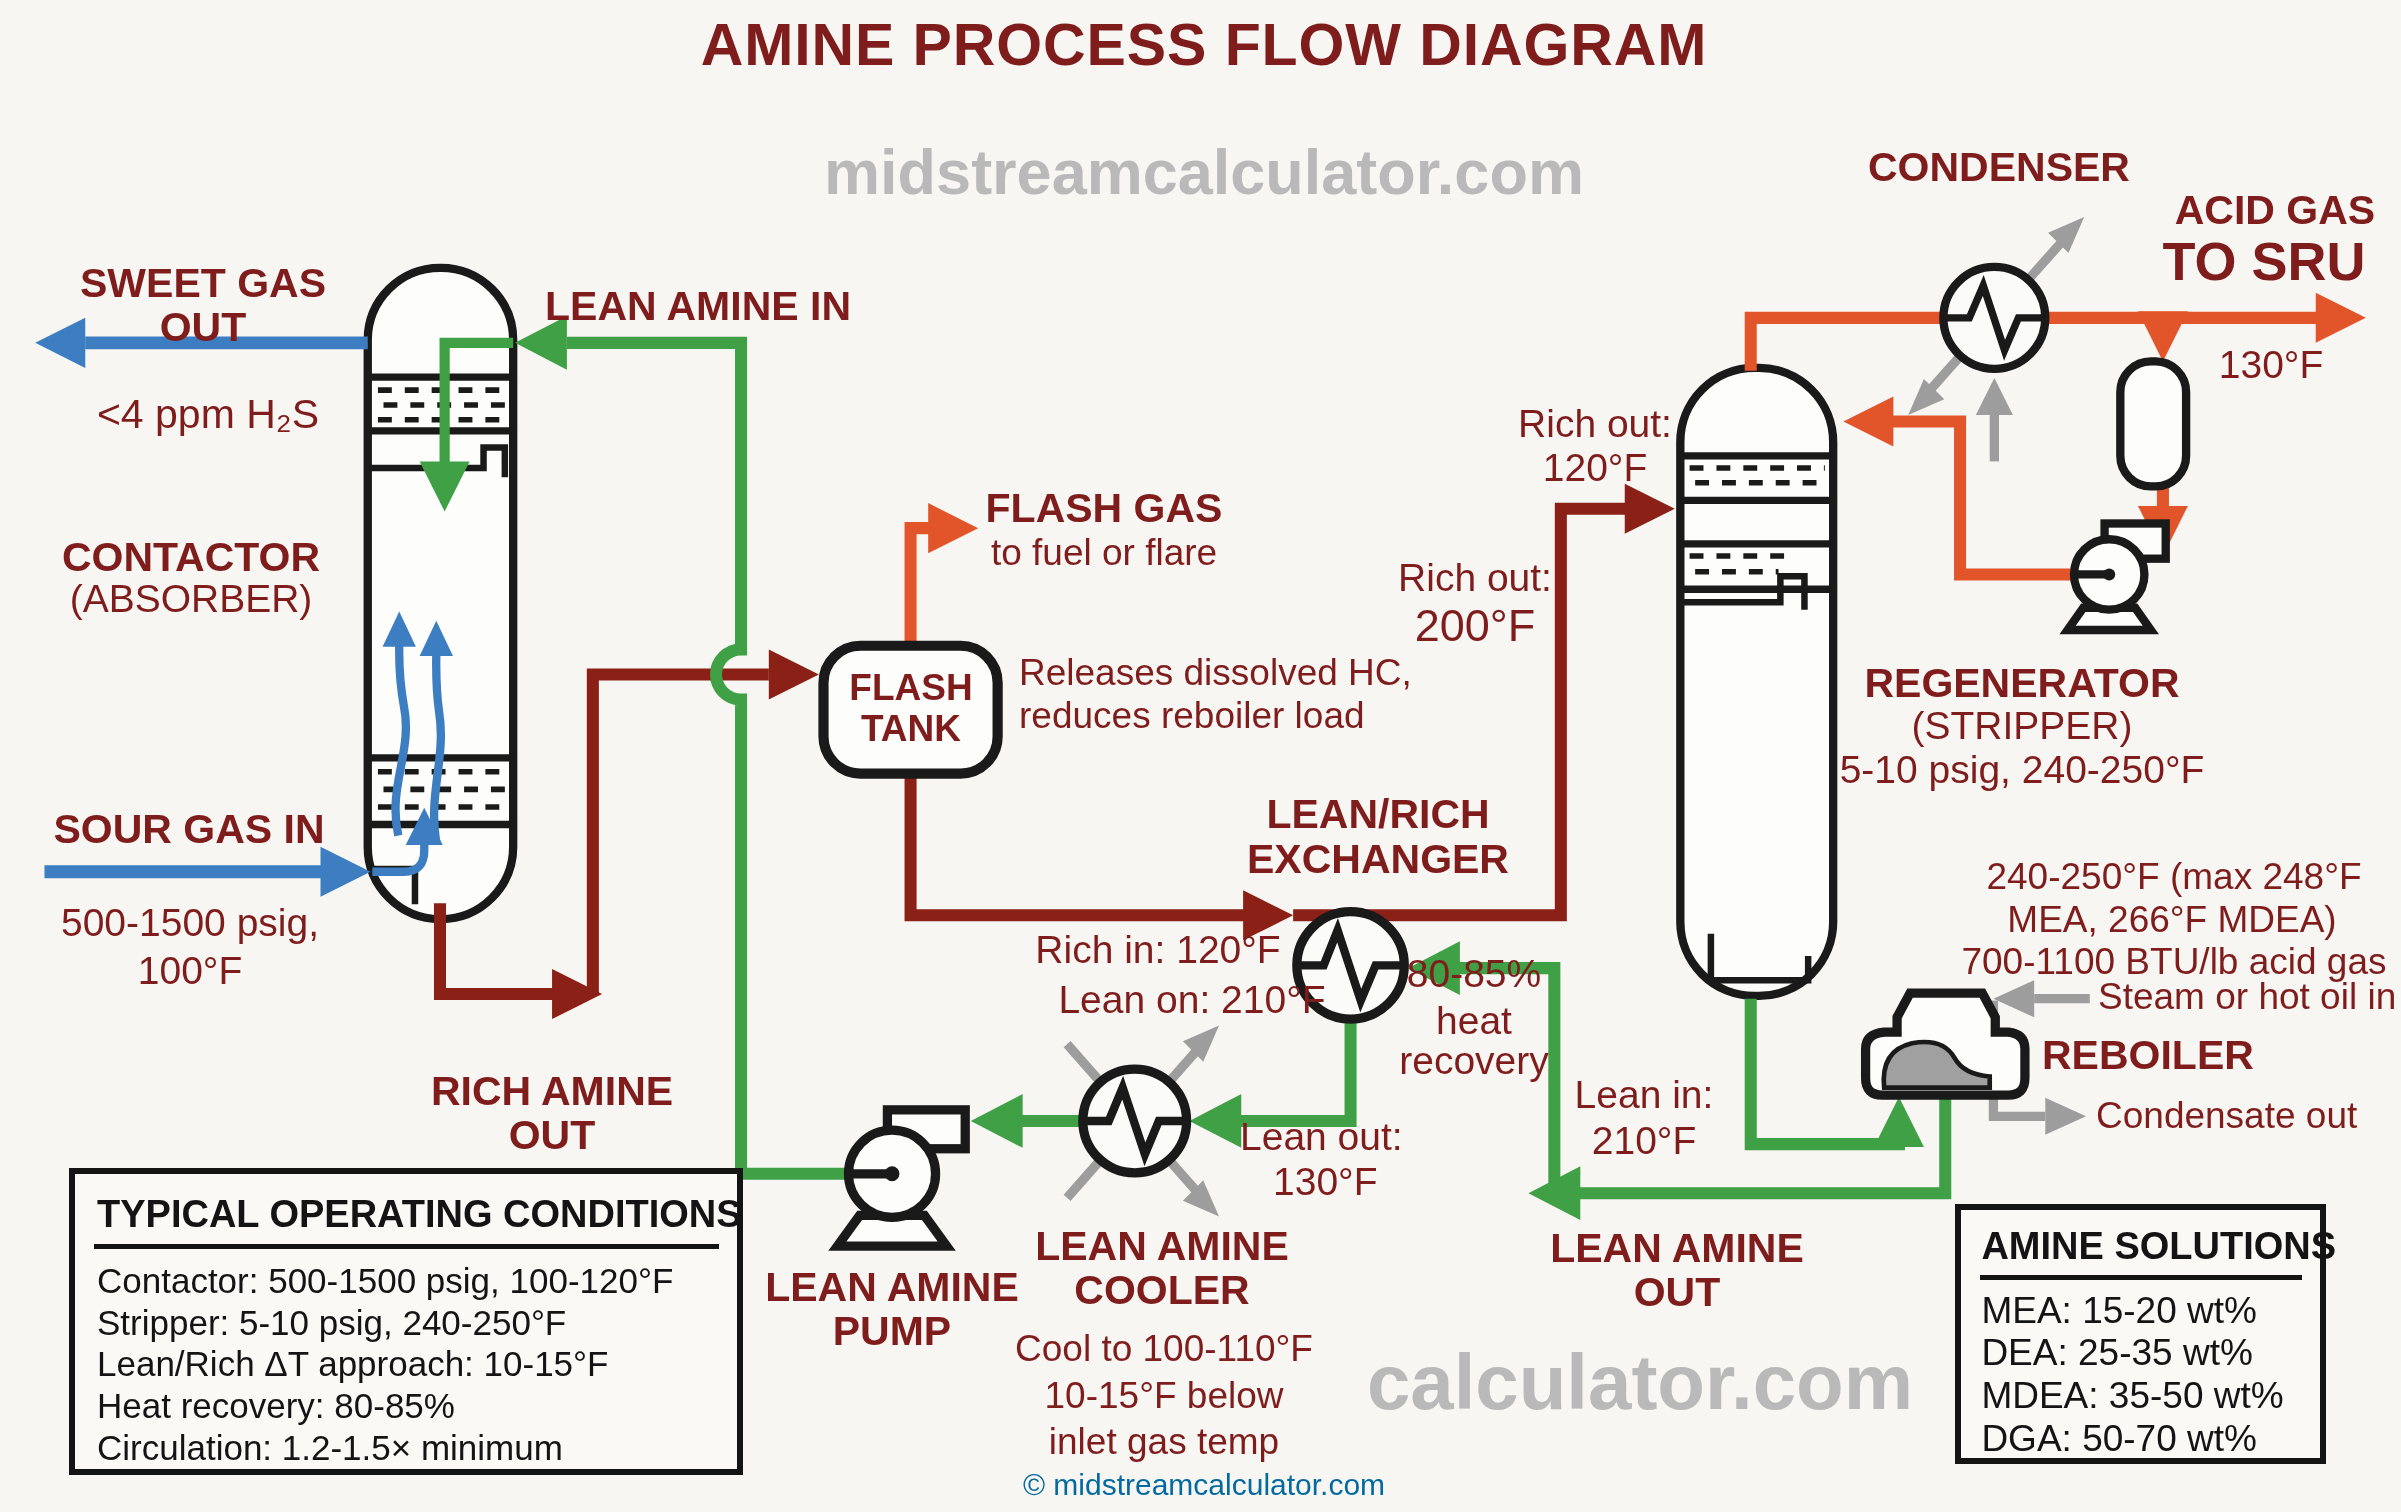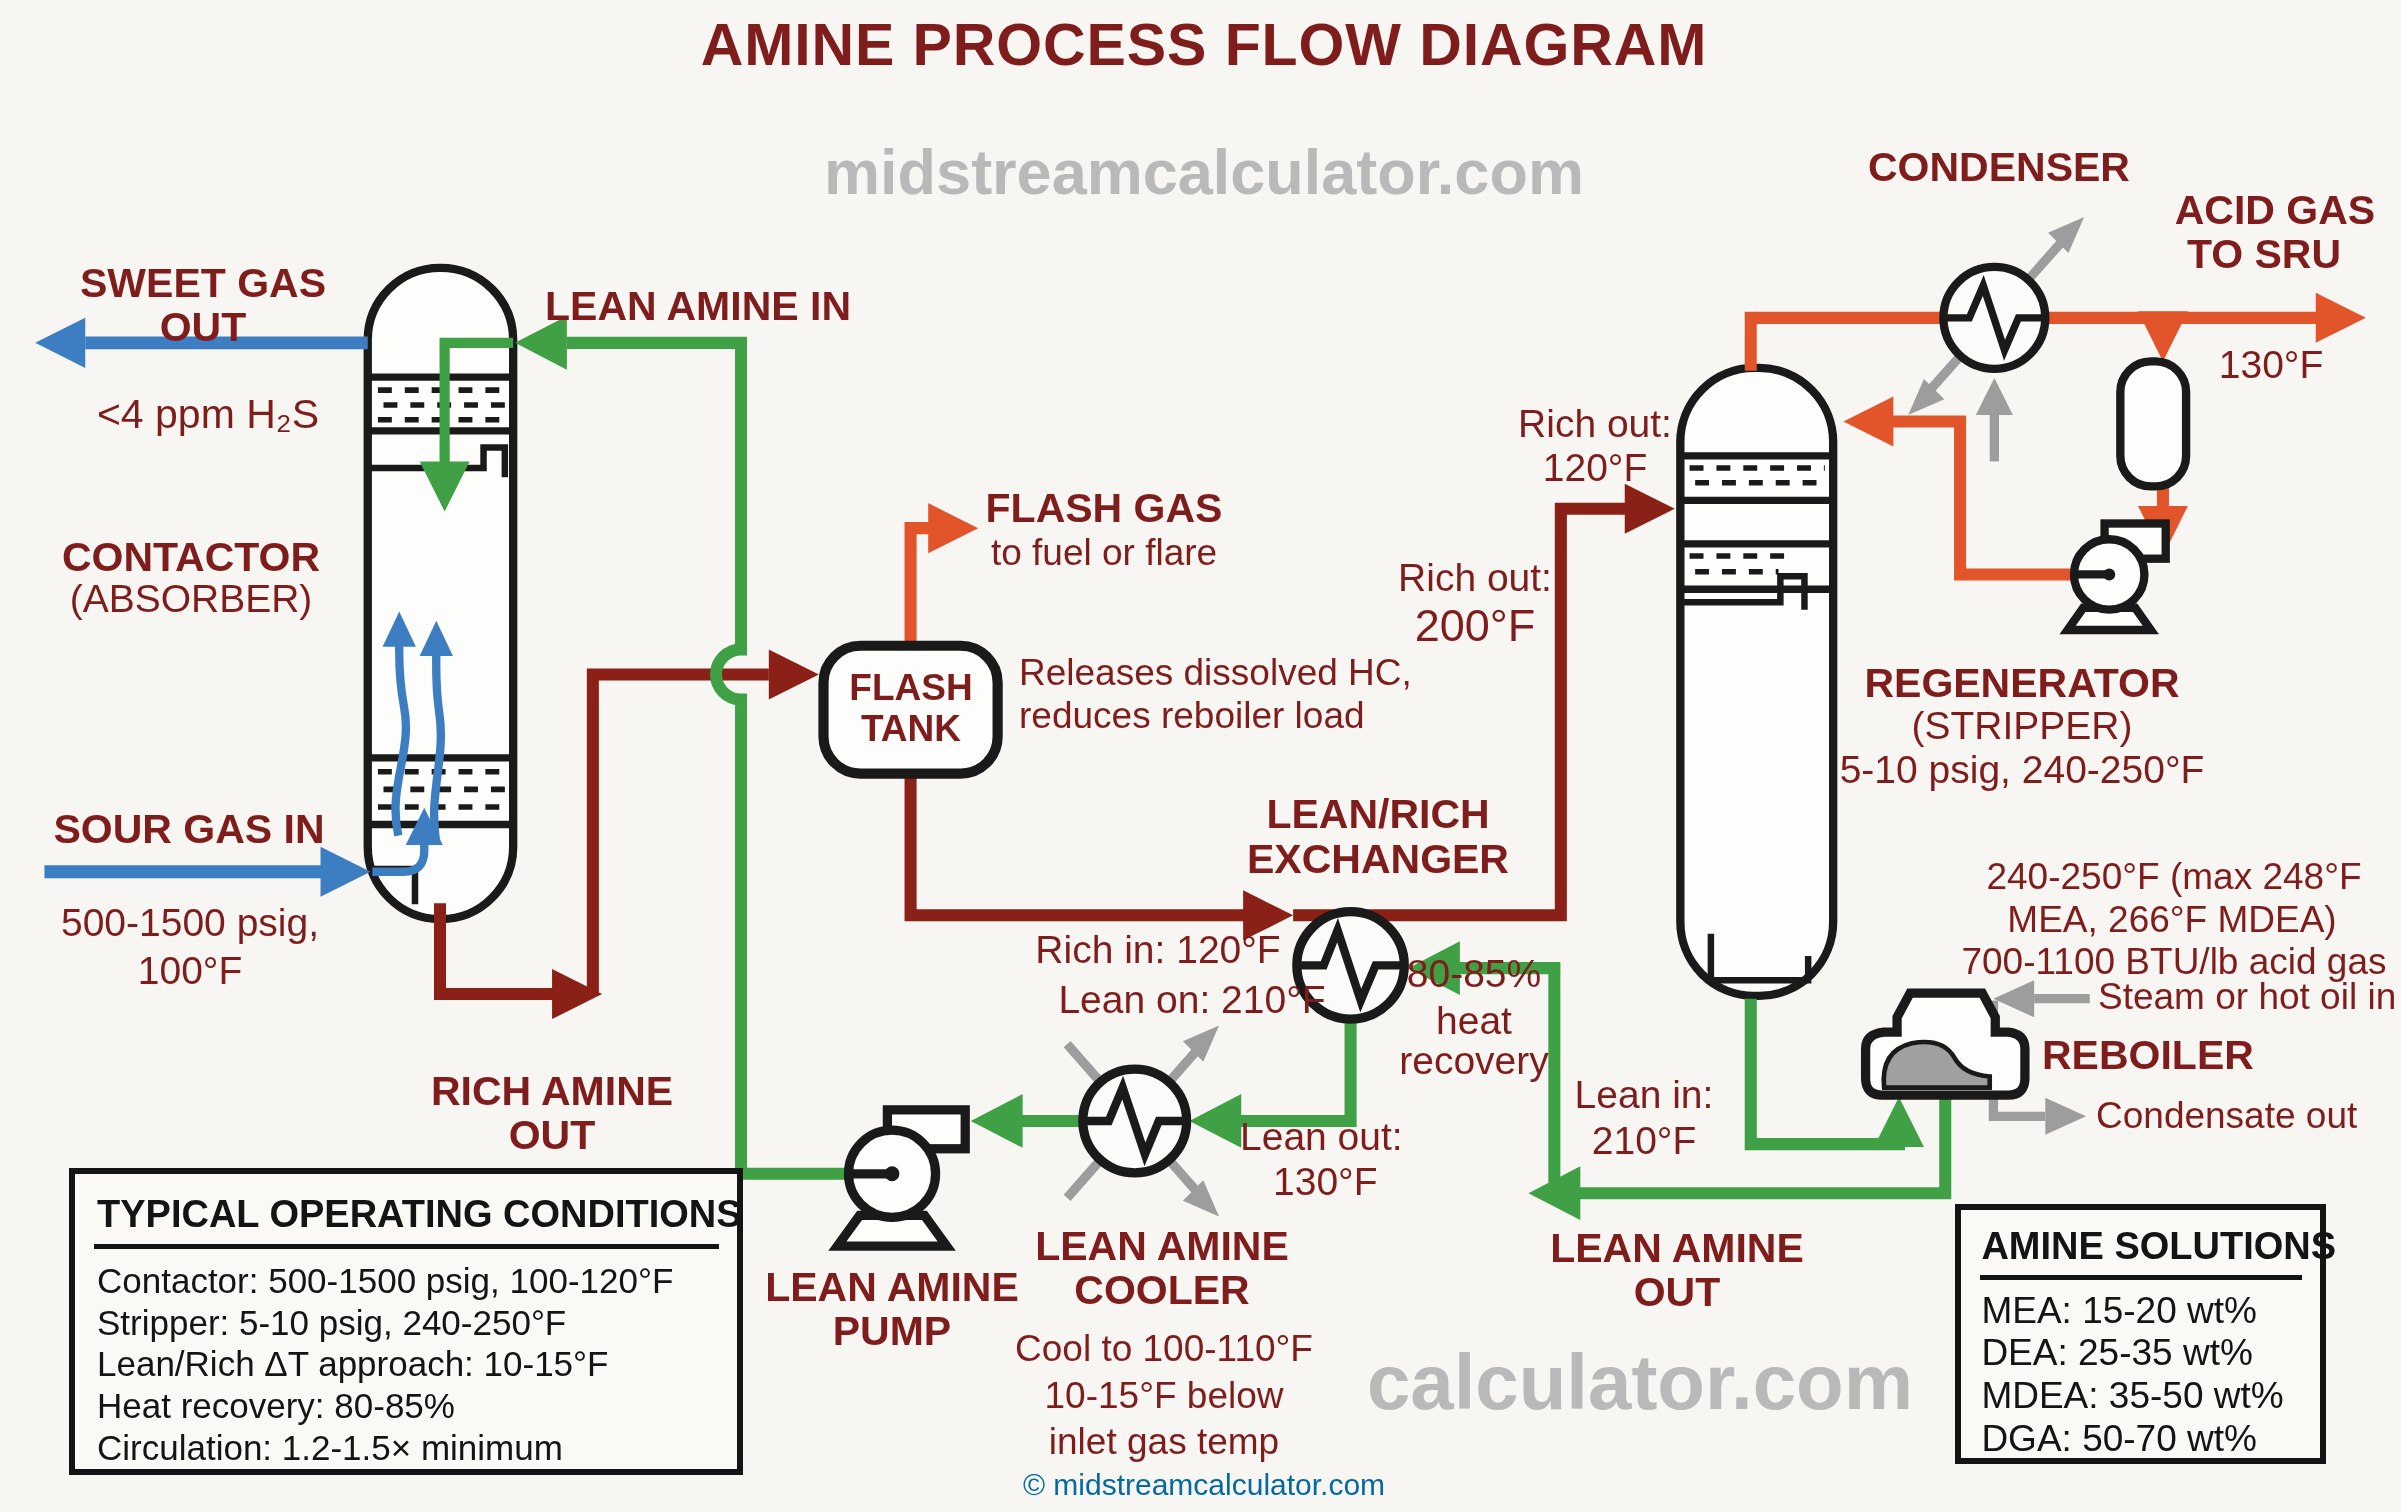--- a/index.html
+++ b/index.html
@@ -249,21 +249,21 @@
 <div class="lbl" style="left:2098px;top:978px;font-size:37px;">Steam or hot oil in</div>
 <div class="lbl b" style="left:2042px;top:1034px;font-size:41px;">REBOILER</div>
 <div class="lbl" style="left:2096px;top:1097px;font-size:37px;">Condensate out</div>
 <div class="lbl c" style="left:1644px;top:1075px;font-size:39px;">Lean in:</div>
 <div class="lbl c" style="left:1644px;top:1121px;font-size:39px;">210°F</div>
 <div class="lbl b c" style="left:1677px;top:1227px;font-size:41px;">LEAN AMINE</div>
 <div class="lbl b c" style="left:1677px;top:1271px;font-size:41px;">OUT</div>
 
 <div class="lbl b c" style="left:1999px;top:146px;font-size:41px;">CONDENSER</div>
 <div class="lbl b c" style="left:2264px;top:189px;font-size:41px;margin-left:11px;">ACID GAS</div>
-<div class="lbl b c" style="left:2264px;top:233px;font-size:41px;">TO SRU</div>
+<div class="lbl b c" style="left:2264px;top:233px;font-size:54px;">TO SRU</div>
 <div class="lbl c" style="left:2271px;top:345px;font-size:39px;">130°F</div>
 
 <div class="box" style="left:69px;top:1168px;width:662px;height:295px;">
   <div class="bt" style="left:22px;top:18.5px;font-size:38px;">TYPICAL OPERATING CONDITIONS</div>
   <div class="rule" style="top:70px;"></div>
   <div class="row" style="left:22px;top:87px;font-size:35px;">Contactor: 500-1500 psig, 100-120°F</div>
   <div class="row" style="left:22px;top:129px;font-size:35px;">Stripper: 5-10 psig, 240-250°F</div>
   <div class="row" style="left:22px;top:170px;font-size:35px;">Lean/Rich ΔT approach: 10-15°F</div>
   <div class="row" style="left:22px;top:212px;font-size:35px;">Heat recovery: 80-85%</div>
   <div class="row" style="left:22px;top:254px;font-size:35px;">Circulation: 1.2-1.5× minimum</div>

